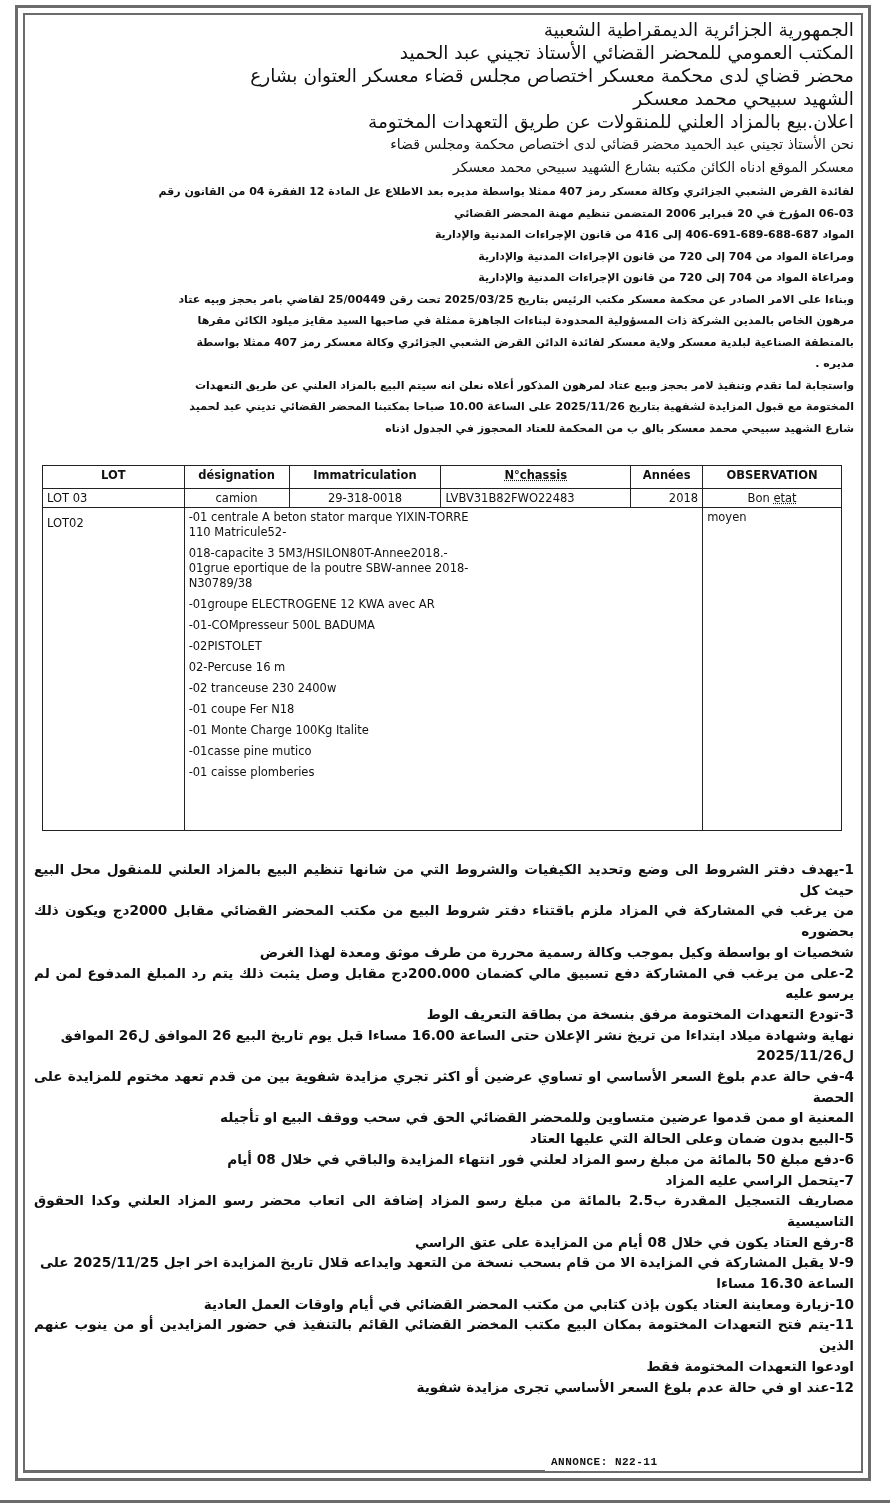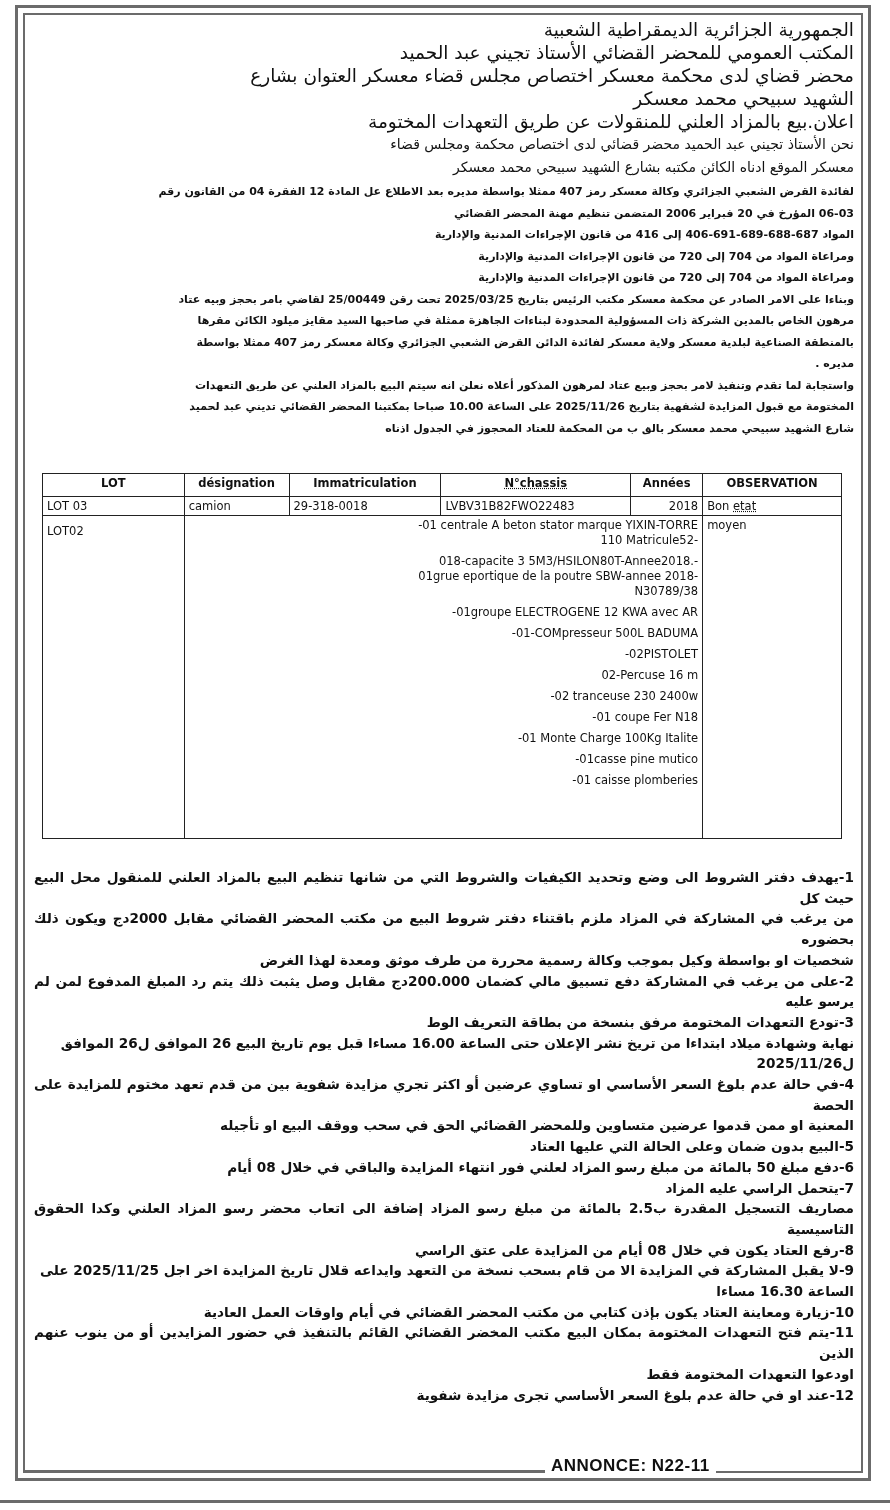--- a/index.html
+++ b/index.html
@@ -6,32 +6,32 @@
   body { width: 890px; height: 1510px; position: relative; overflow: hidden; font-family: "DejaVu Sans", sans-serif; color: #111; }
   .frame-outer { position: absolute; left: 15px; top: 5px; width: 856px; height: 1476px; border: 3px solid #6b6b6b; box-sizing: border-box; }
   .frame-inner { position: absolute; left: 23px; top: 13px; width: 840px; height: 1460px; border: 2px solid #6b6b6b; box-sizing: border-box; }
   .bottom-rule { position: absolute; left: 0; top: 1500px; width: 890px; height: 3px; background: #6b6b6b; }
   .content { position: absolute; left: 34px; top: 18px; width: 820px; }
   .header { direction: rtl; text-align: right; font-weight: normal; font-size: 18.5px; line-height: 23px; }
   .header .l { display: block; white-space: nowrap; }
   .header .big { font-size: 14px; }
   .para { direction: rtl; text-align: justify; font-size: 11px; line-height: 21.5px; font-weight: bold; }
   .para .ln { display: block; }
-  .tbl-wrap { margin: 34px 0 0 8px; width: 800px; }
+  .tbl-wrap { margin: 26px 0 0 8px; width: 800px; }
   table.lots { border-collapse: collapse; width: 800px; font-family: "DejaVu Sans", sans-serif; font-size: 11.5px; direction: ltr; }
   table.lots th, table.lots td { border: 1.5px solid #222; padding: 2px 4px; vertical-align: top; }
   table.lots th { font-weight: bold; text-align: center; height: 18px; }
-  table.lots td.r { text-align: left; }
+  table.lots td.r { text-align: center; }
   table.lots td.c { text-align: right; }
-  .desc-item { display: block; line-height: 15px; margin-bottom: 6px; text-align: right; }
+  .desc-item { display: block; line-height: 15px; margin-bottom: 6px; }
   .desc-item.tight { margin-bottom: 0; }
   .ul { text-decoration: underline; text-decoration-style: dotted; }
   .cond { direction: rtl; font-size: 13.6px; line-height: 20.7px; font-weight: bold; text-align: justify; margin-top: 28px; }
   .cond .ln { display: block; }
-  .annonce { position: absolute; left: 545px; top: 1456px; font-family: Liberation Sans, sans-serif; font-weight: bold; font-size: 17px; letter-spacing: 0.5px; background: #fff; padding: 0 6px; }
+  .annonce { position: absolute; left: 545px; top: 1456px; font-family: Liberation Mono, monospace; font-weight: bold; font-size: 11px; letter-spacing: 0.5px; background: #fff; padding: 0 6px; }
   .annonce-rule { position: absolute; left: 23px; top: 1470px; width: 522px; height: 2px; background: #6b6b6b; }
 </style>
 </head>
 <body>
 
 <div class="frame-outer"></div>
 <div class="frame-inner"></div>
 
 <div class="content">
   <div class="header">

